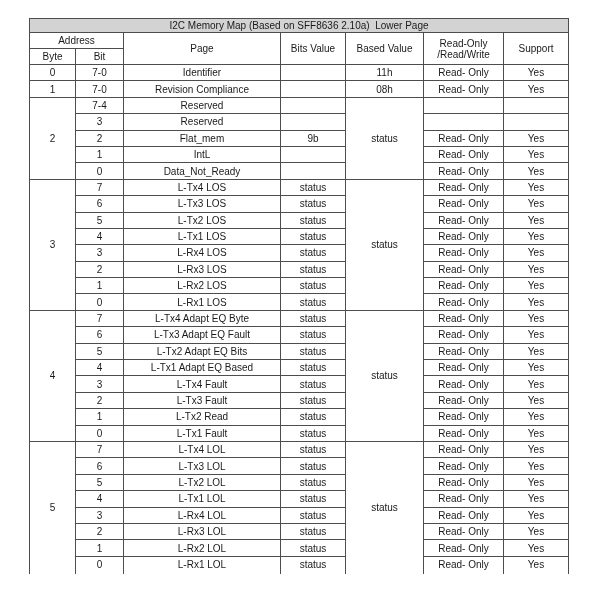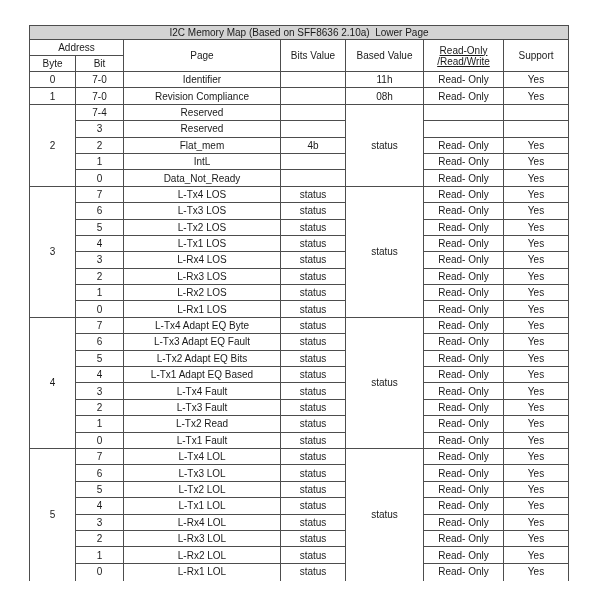--- a/index.html
+++ b/index.html
@@ -7,21 +7,21 @@
     padding: 0;
     width: 600px;
     height: 600px;
     background: #ffffff;
     overflow: hidden;
     font-family: "Liberation Sans", sans-serif;
   }
   .table-wrap {
     position: absolute;
     left: 29px;
-    top: 25px;
+    top: 18px;
   }
   table {
     border-collapse: collapse;
     table-layout: fixed;
     width: 539px;
     color: #1a1a1a;
   }
   th, td {
     border: 1px solid #4d4d4d;
     font-weight: normal;
@@ -36,21 +36,20 @@
     background: #d3d3d3;
     height: 13px;
     white-space: pre;
   }
   thead th.h {
     height: 15px;
   }
   thead .two-line span {
     display: block;
     line-height: 11px;
-    text-decoration: underline;
   }
   tbody td {
     height: 15.4px;
   }
   tr.stub td {
     height: 2px;
     border-top-style: hidden;
     border-bottom-style: hidden;
   }
 </style>
@@ -119,21 +118,21 @@
         <tr>
           <td>3</td>
           <td>Reserved</td>
           <td></td>
           <td></td>
           <td></td>
         </tr>
         <tr>
           <td>2</td>
           <td>Flat_mem</td>
-          <td>4b</td>
+          <td>9b</td>
           <td>Read- Only</td>
           <td>Yes</td>
         </tr>
         <tr>
           <td>1</td>
           <td>IntL</td>
           <td></td>
           <td>Read- Only</td>
           <td>Yes</td>
         </tr>

